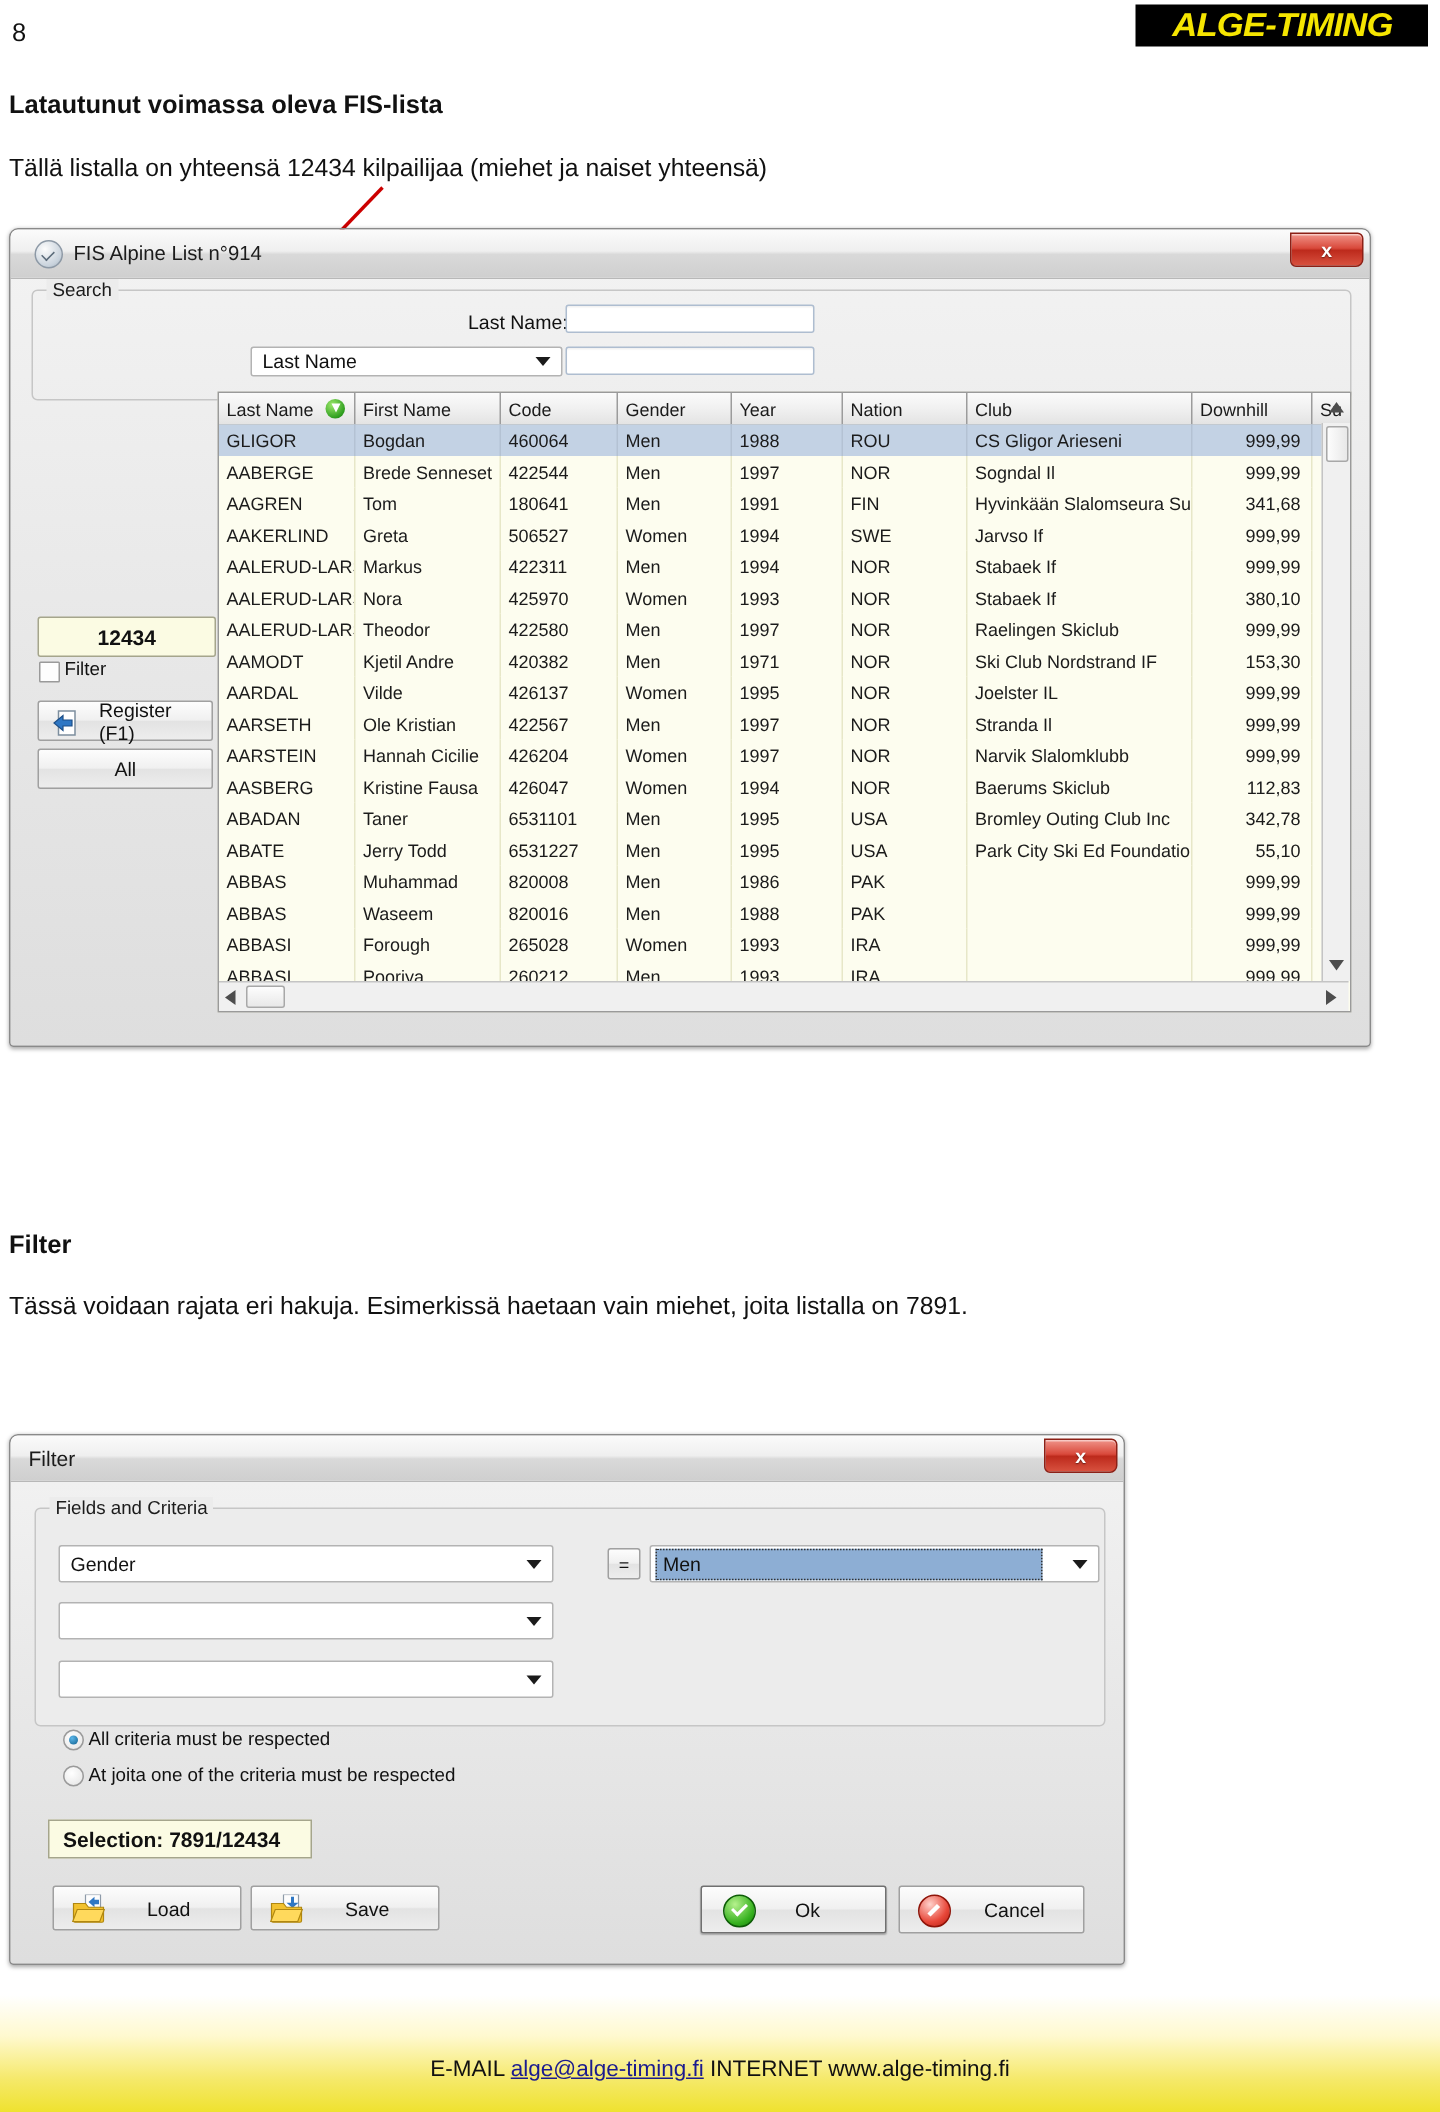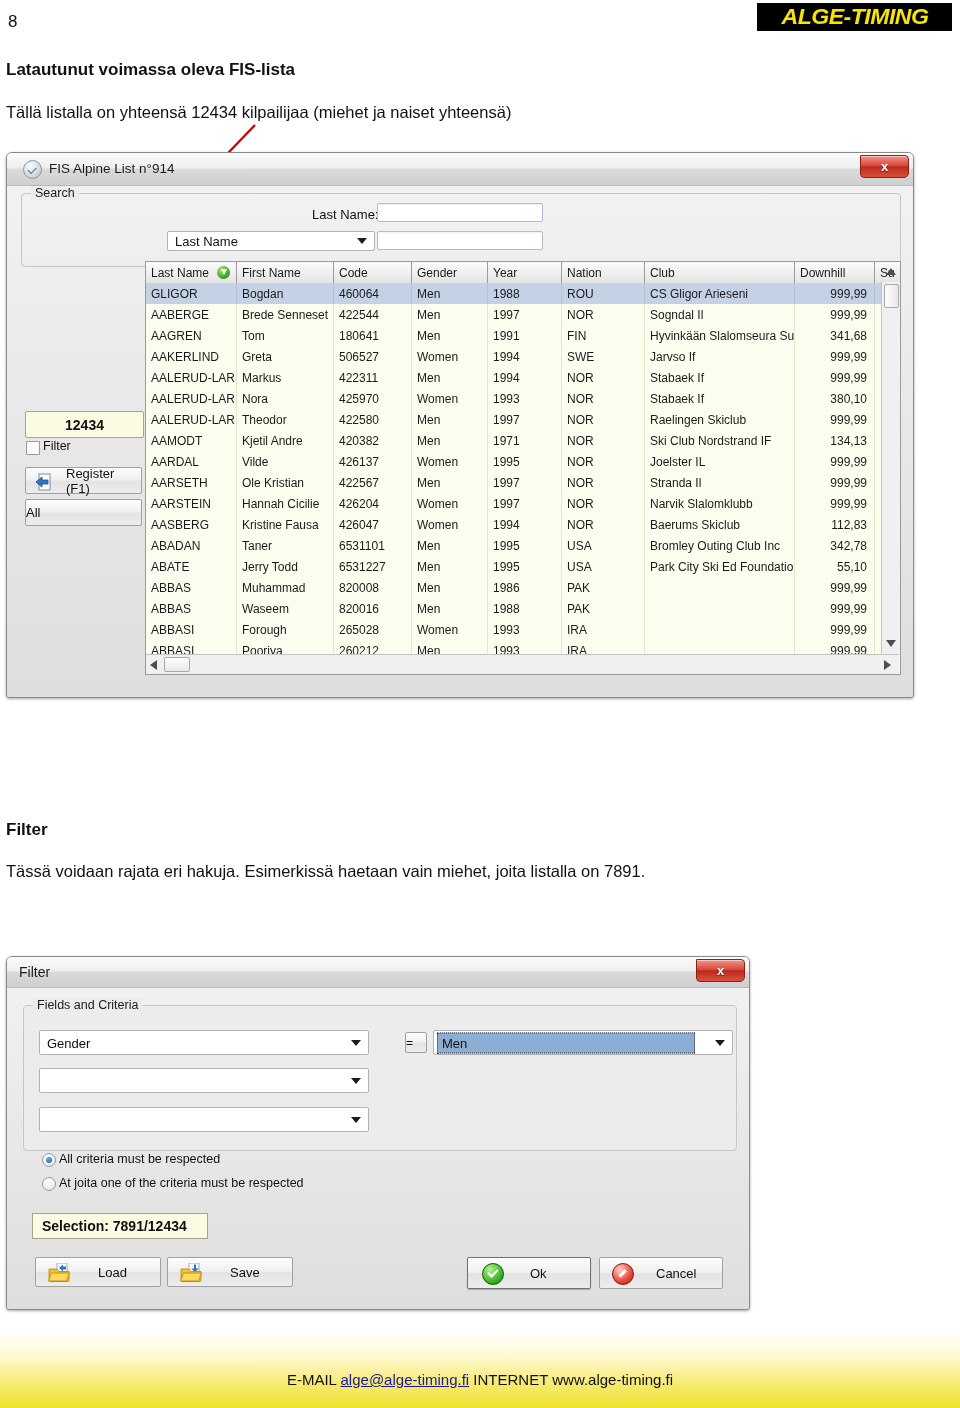--- a/index.html
+++ b/index.html
@@ -81,21 +81,21 @@
     position:absolute;right:7px;top:50%;transform:translateY(-50%);
     width:0;height:0;border-left:5px solid transparent;border-right:5px solid transparent;
     border-top:6px solid #1b1b1b;
   }
 
   .btn{
     position:absolute;
     background:linear-gradient(180deg,#fdfdfd 0%,#f0f0f0 48%,#e3e3e3 52%,#ededed 100%);
     border:1px solid #a0a0a0;border-radius:2px;
     font-size:13px;color:#111;cursor:pointer;box-sizing:border-box;
-    display:flex;align-items:center;
+    display:flex;align-items:center;justify-content:center;
   }
   .btn.dark-border{border:1px solid #707070;box-shadow:0 1px 1px rgba(0,0,0,.25);}
 
   .countbox{
     position:absolute;background:#fbfbe3;border:1px solid #a5a58c;border-radius:2px;
     display:flex;align-items:center;justify-content:center;
     font-size:14px;font-weight:bold;color:#111;
   }
 
   .chk{position:absolute;width:12px;height:12px;background:#fdfdfd;border:1px solid #9a9a9a;border-radius:1px;}
@@ -338,21 +338,21 @@
           <div class="gc" style="left: 729px; width: 26px;"></div>
         </div>
         <div class="grow" style="top: 147px;">
           <div class="gc" style="left: 0px; width: 91px;">AAMODT</div>
           <div class="gc" style="left: 91px; width: 97px;">Kjetil Andre</div>
           <div class="gc" style="left: 188px; width: 78px;">420382</div>
           <div class="gc" style="left: 266px; width: 76px;">Men</div>
           <div class="gc" style="left: 342px; width: 74px;">1971</div>
           <div class="gc" style="left: 416px; width: 83px;">NOR</div>
           <div class="gc" style="left: 499px; width: 150px;">Ski Club Nordstrand IF</div>
-          <div class="gc num" style="left: 649px; width: 80px;">134,13</div>
+          <div class="gc num" style="left: 649px; width: 80px;">153,30</div>
           <div class="gc" style="left: 729px; width: 26px;"></div>
         </div>
         <div class="grow" style="top: 168px;">
           <div class="gc" style="left: 0px; width: 91px;">AARDAL</div>
           <div class="gc" style="left: 91px; width: 97px;">Vilde</div>
           <div class="gc" style="left: 188px; width: 78px;">426137</div>
           <div class="gc" style="left: 266px; width: 76px;">Women</div>
           <div class="gc" style="left: 342px; width: 74px;">1995</div>
           <div class="gc" style="left: 416px; width: 83px;">NOR</div>
           <div class="gc" style="left: 499px; width: 150px;">Joelster IL</div>

